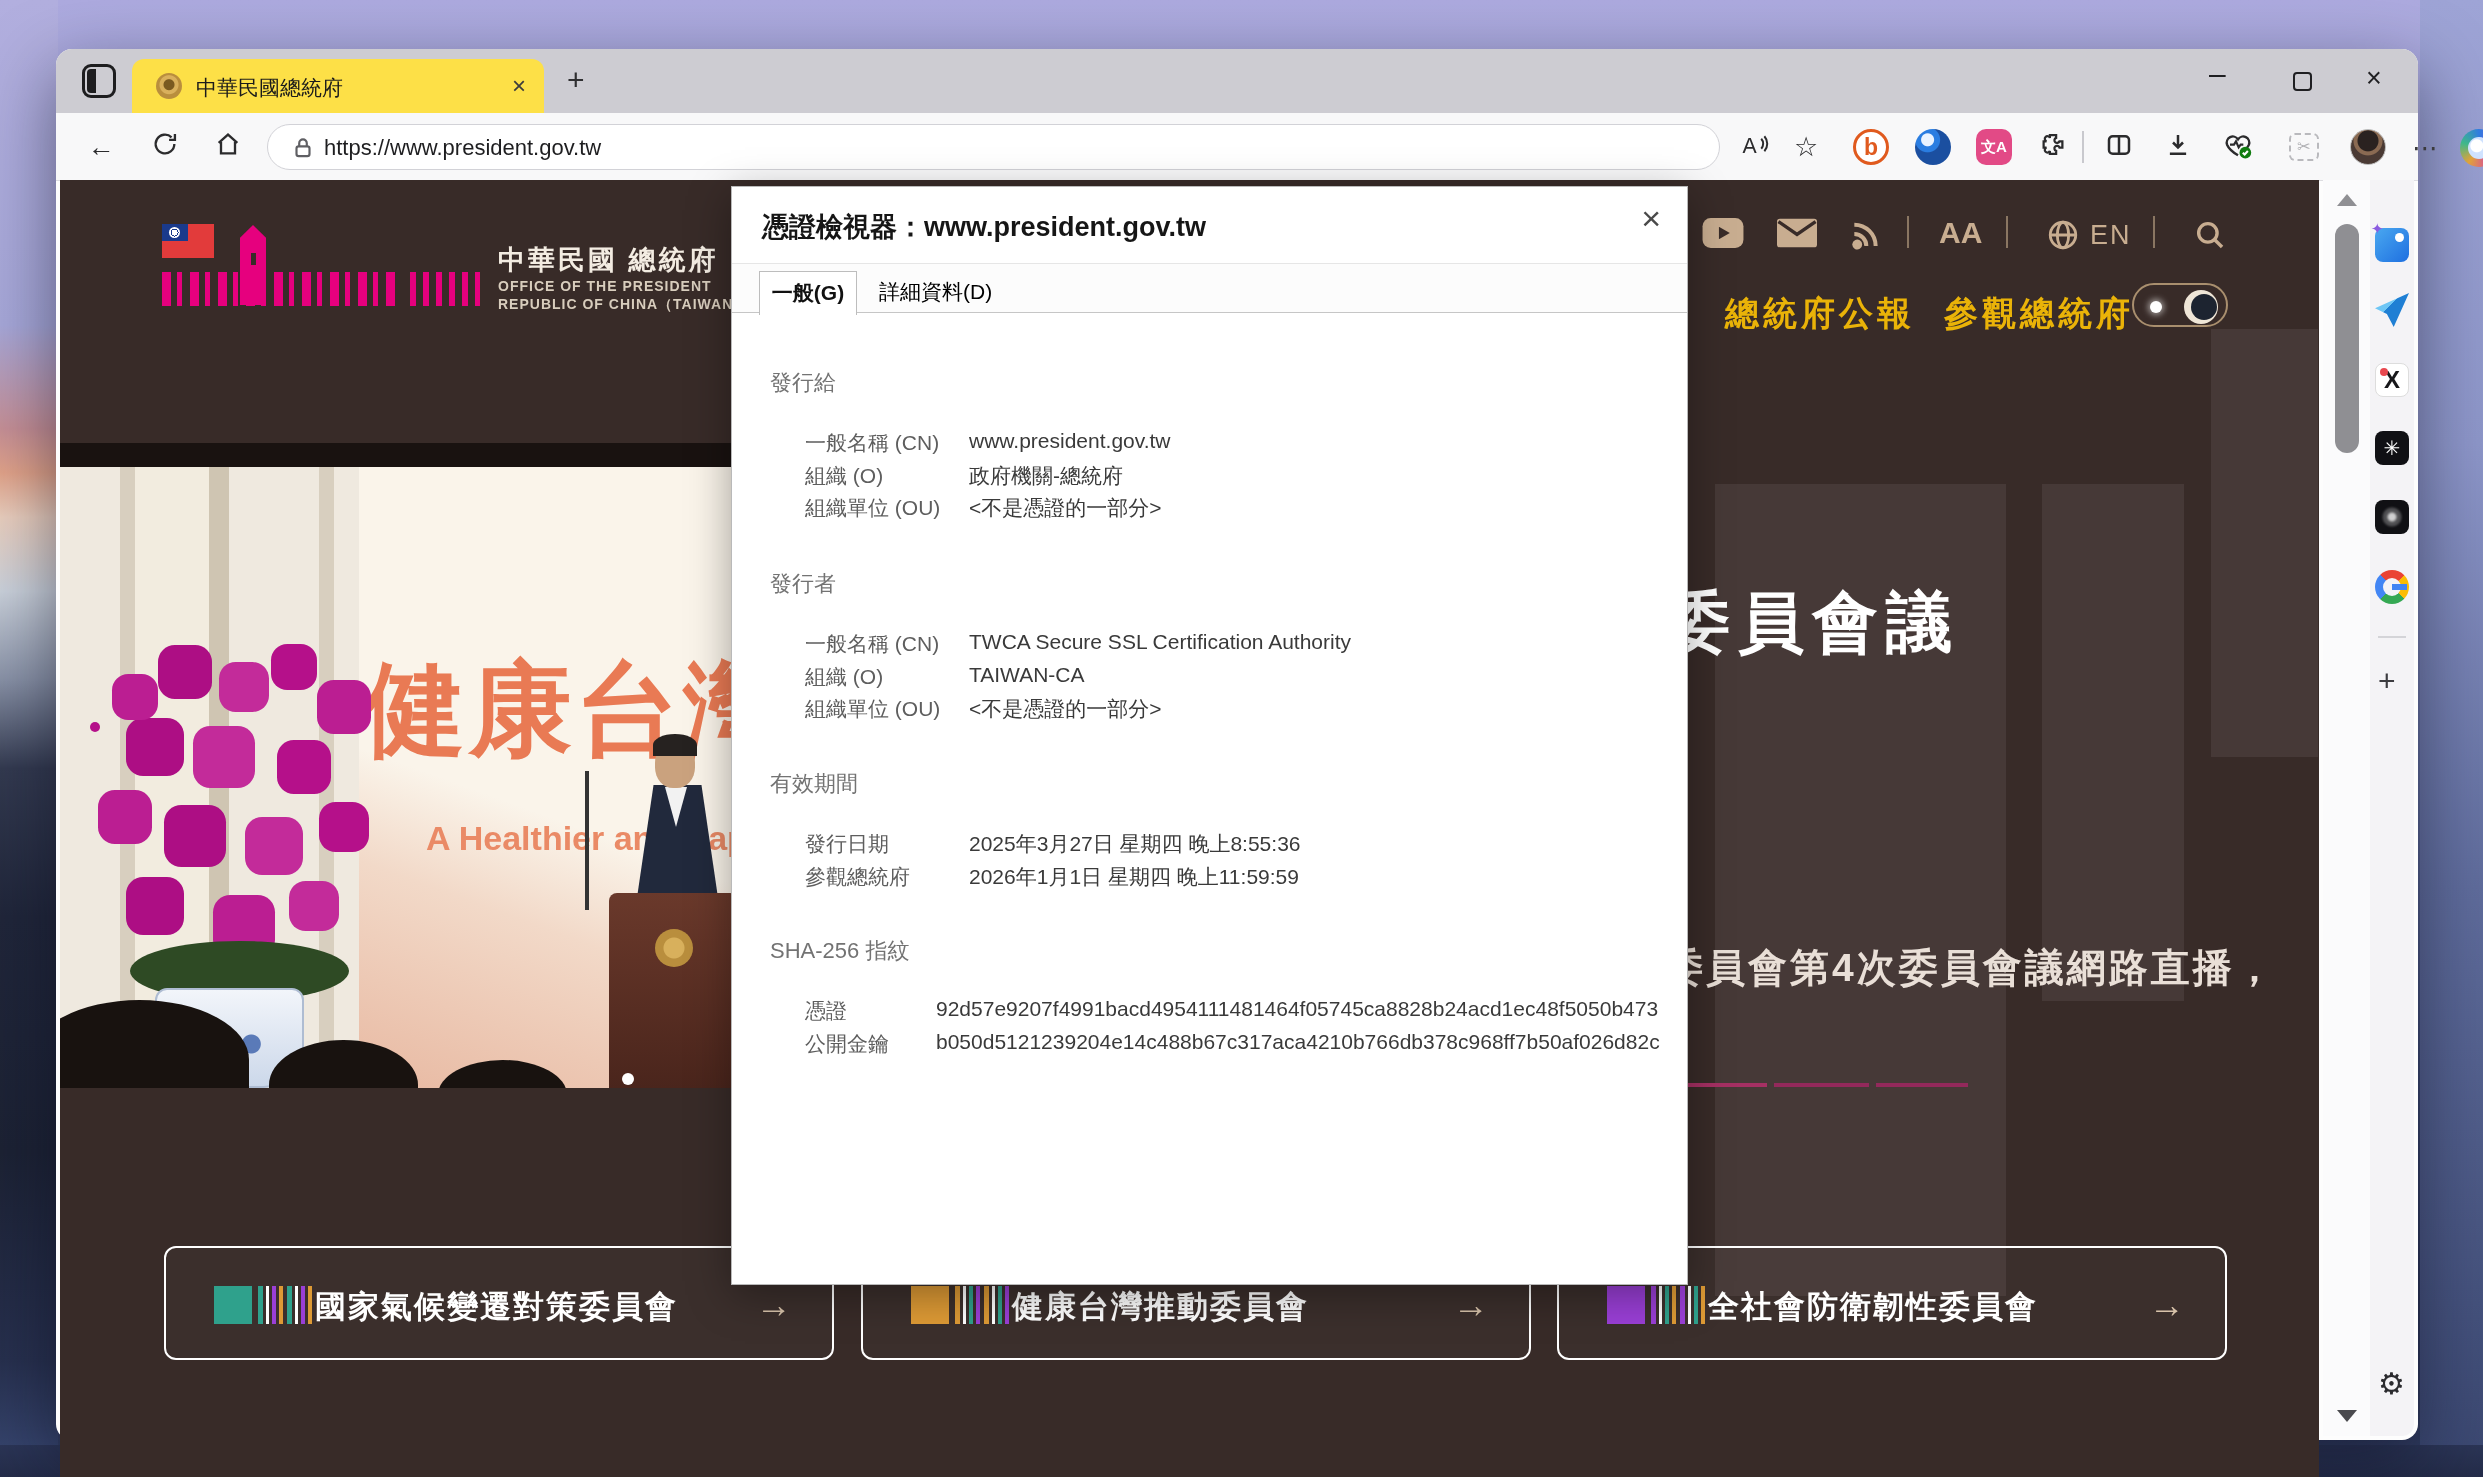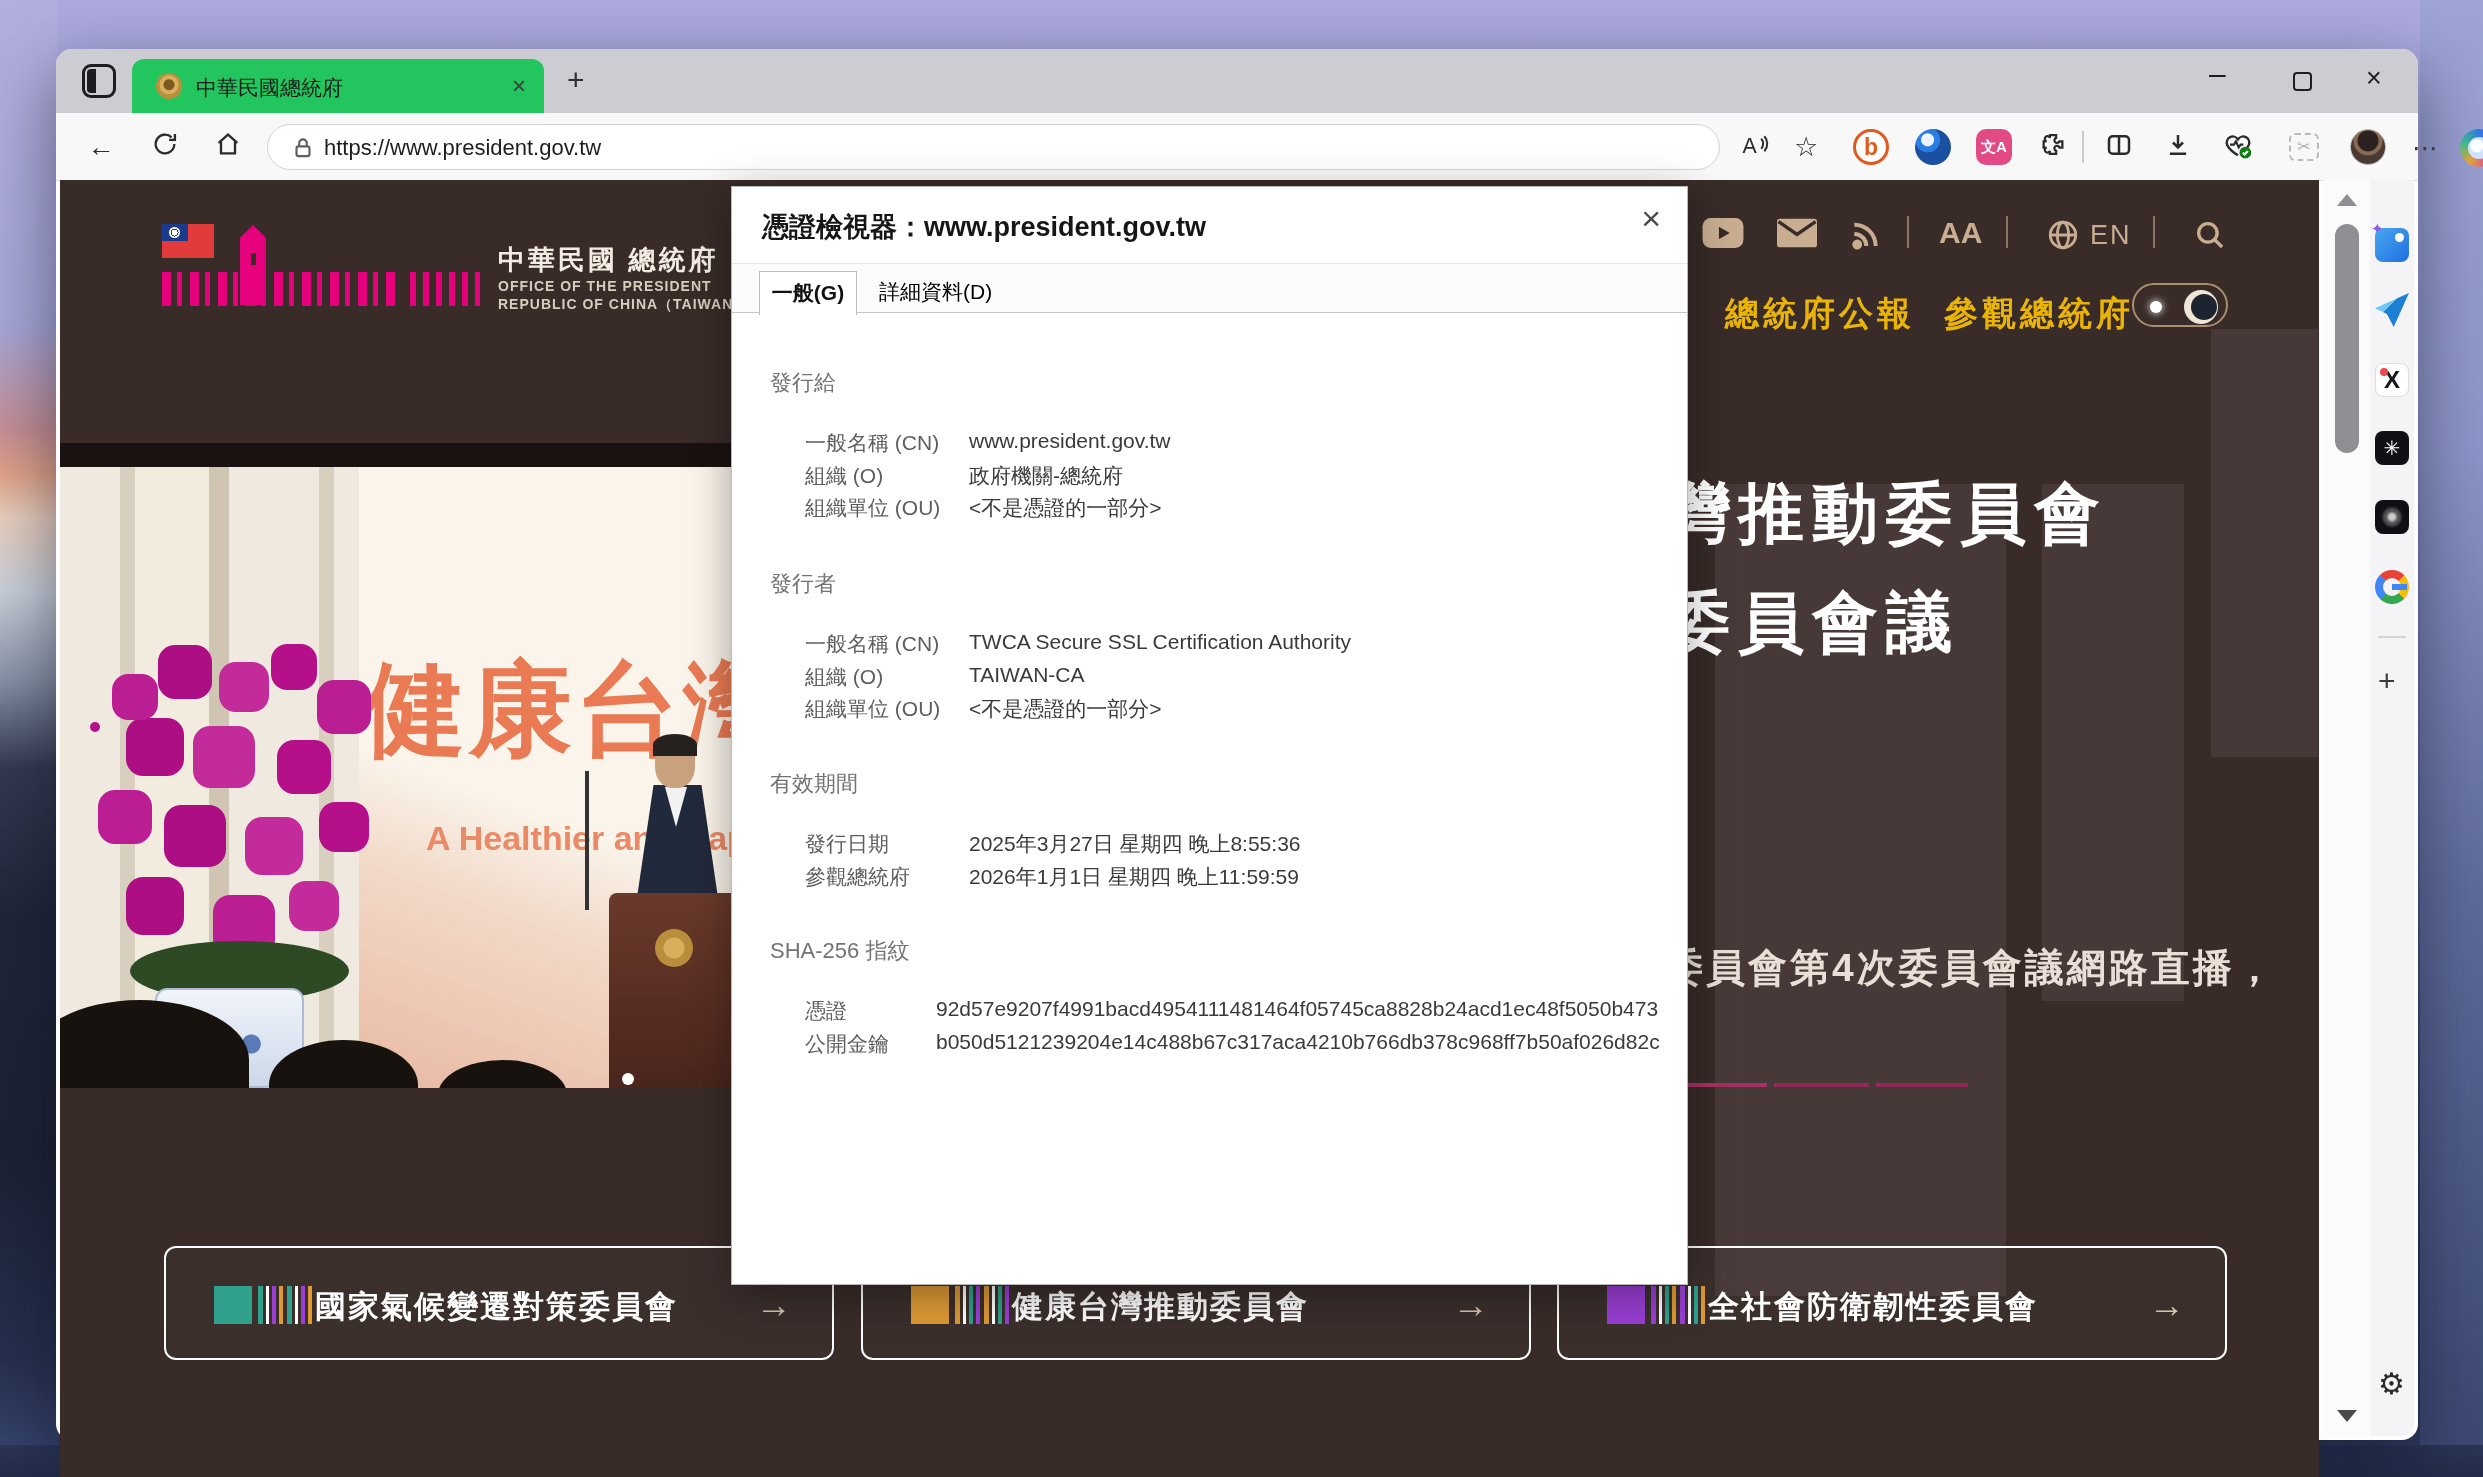--- a/index.html
+++ b/index.html
@@ -13,21 +13,21 @@
     background:linear-gradient(180deg,#b2afdf 0%,#a6a7d8 22%,#c58f96 29%,#e0a289 32%,#e8cdbd 35%,#c9d0da 40%,#8891a6 46%,#333a50 52%,#20263a 62%,#1c2234 78%,#27304e 92%,#3a4a76 100%); }
   .wp-bottom { left:0; top:1445px; width:2484px; height:33px; background:linear-gradient(180deg,#2b3556,#242c49); }
   .wp-right { left:2420px; top:0; width:64px; height:1478px; background:linear-gradient(180deg,#9ea4d6 0%,#8d96c9 30%,#5f6c9c 60%,#3a4770 100%); }
 
   
   .window { left:56px; top:49px; width:2362px; height:1391px; background:#fdfdfd; border-radius:16px;
     box-shadow:0 24px 70px rgba(10,12,30,.5); }
   .titlebar { left:0; top:0; width:2362px; height:64px; background:#cdccd2; border-radius:16px 16px 0 0; }
   .ws-icon { left:26px; top:15px; width:34px; height:34px; border:3px solid #1d1d1f; border-radius:9px; }
   .ws-icon::before { content:""; position:absolute; left:2px; top:2px; bottom:2px; width:9px; background:#1d1d1f; border-radius:4px 0 0 4px; }
-  .tab { left:76px; top:10px; width:412px; height:54px; background:#22c55e; border-radius:12px 12px 0 0; }
+  .tab { left:76px; top:10px; width:412px; height:54px; background:#fde047; border-radius:12px 12px 0 0; }
   .favicon { left:24px; top:14px; width:26px; height:26px; border-radius:50%;
     background:radial-gradient(circle at 50% 45%, #7a5a20 0 5px, #d9b05c 6px 9px, #b98e3d 10px 13px); }
   .tab-title { left:64px; top:15px; font-size:21px; color:#1b1b1b; white-space:nowrap; }
   .tab-close { right:18px; top:13px; font-size:24px; color:#3c3c3c; line-height:28px; }
   .newtab { left:511px; top:14px; font-size:30px; color:#2f2f31; font-weight:300; }
   .win-ctl { top:16px; font-size:24px; color:#1f1f22; }
   .ctl-min { left:2153px; top:8px; font-size:30px;}
   .ctl-max { left:2237px; top:23px; width:19px; height:19px; border:2.5px solid #1f1f22; border-radius:4px; }
   .ctl-close { left:2310px; top:14px; font-size:27px; }
 
@@ -316,21 +316,20 @@
         <div class="abs pres-shirt"></div>
         <div class="abs pres-head"></div>
         <div class="abs pres-hair"></div>
         <div class="abs podium"></div>
         <div class="abs aud" style="left:-30px; top:557px; width:219px; height:119px;"></div>
         <div class="abs aud" style="left:209px; top:597px; width:149px; height:90px;"></div>
         <div class="abs aud" style="left:378px; top:617px; width:129px; height:70px;"></div>
       </div>
       <div class="abs vdot"></div>
 
-      <span class="abs hero-line" style="left:1604px; top:289px;">灣推動委員會</span>
       <span class="abs hero-line" style="left:1604px; top:398px;">委員會議</span>
       <span class="abs hero-sub" style="left:1604px; top:761px;">委員會第4次委員會議網路直播，</span>
 
       <div class="abs dash" style="left:1619px; width:88px; background:#a53063;"></div>
       <div class="abs dash" style="left:1714px; width:95px;"></div>
       <div class="abs dash" style="left:1816px; width:92px;"></div>
 
       <div class="abs card" style="left:104px">
         <div class="abs pix" style="background:#2fa18c"></div>
         <div class="abs pixstrips ps1"></div>

